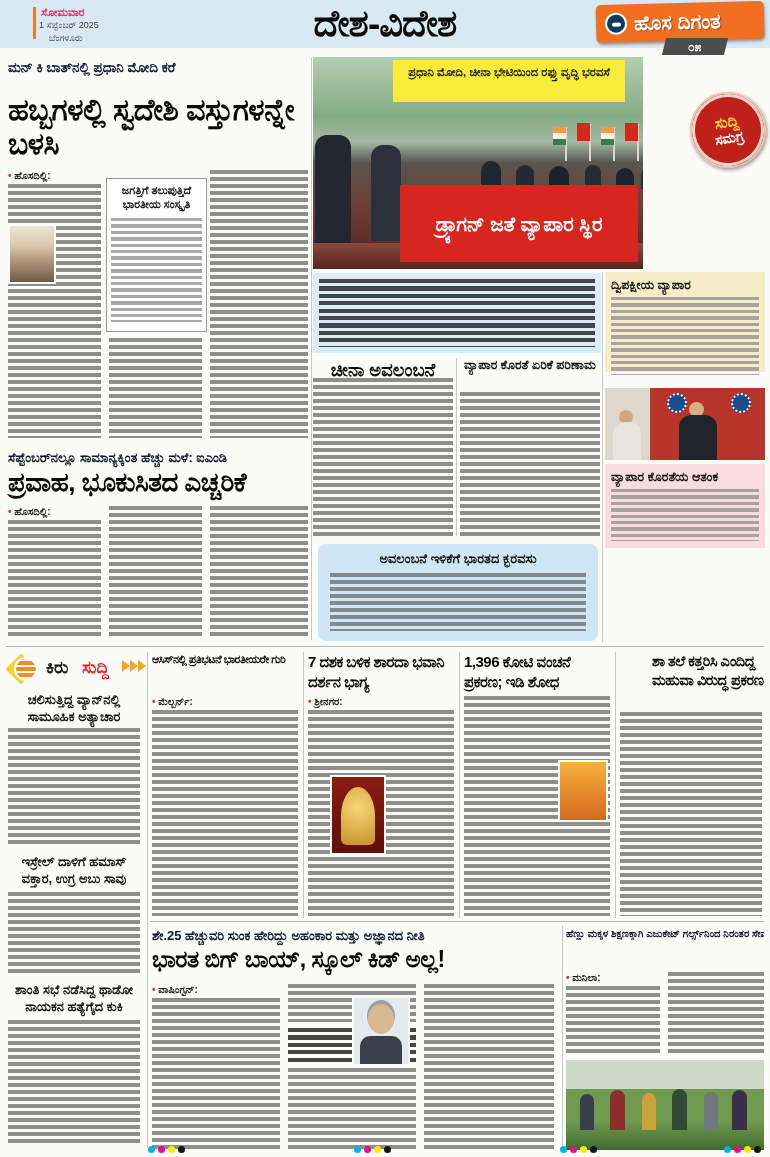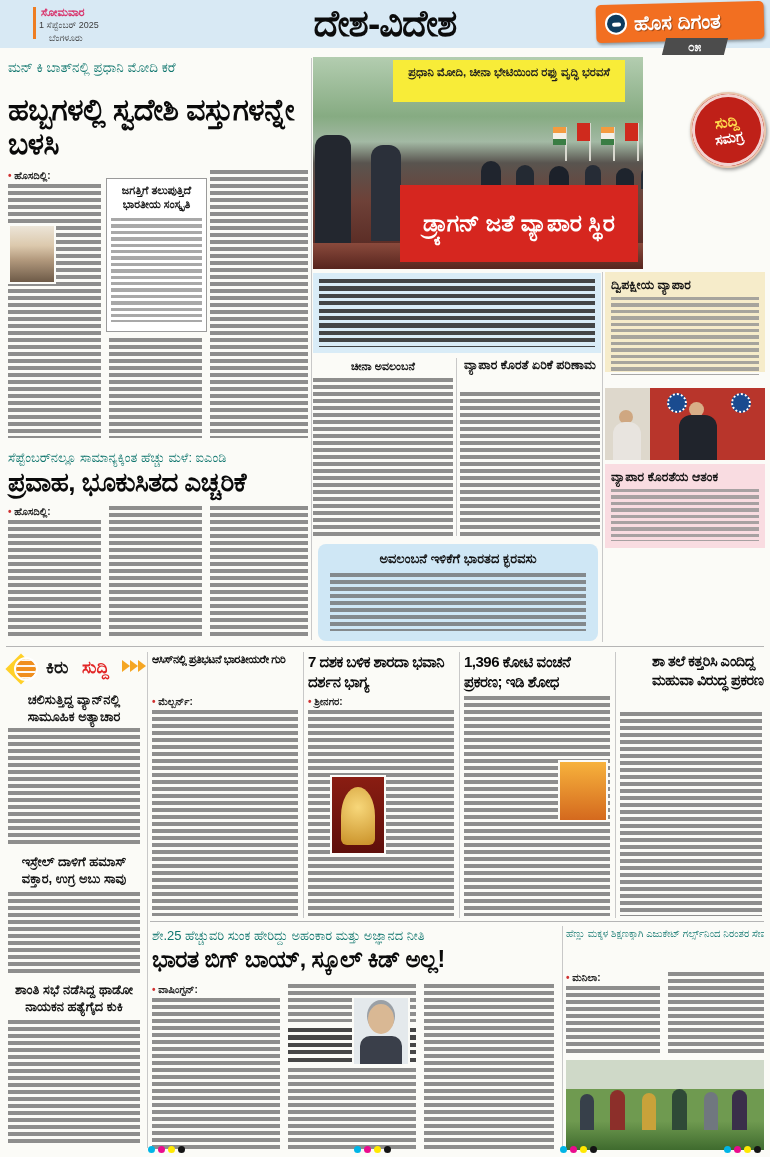--- a/index.html
+++ b/index.html
@@ -6,21 +6,21 @@
   html,body{background:#9a9a9a}
   .page{position:relative;width:770px;height:1157px;margin:0 auto;background:#fbfbf7;
         font-family:"Liberation Sans","DejaVu Sans",sans-serif;color:#111;overflow:hidden}
   .abs{position:absolute}
   
   .greek{background-image:repeating-linear-gradient(to bottom,#6f6f6f 0,#6f6f6f 3.8px,transparent 3.8px,transparent 7px);opacity:.78}
   .greek.lt{background-image:repeating-linear-gradient(to bottom,#909090 0,#909090 3.4px,transparent 3.4px,transparent 6.4px)}
   .greek.dk{background-image:repeating-linear-gradient(to bottom,#333 0,#333 4.2px,transparent 4.2px,transparent 7.4px);opacity:.9}
   .vrule{position:absolute;width:1px;background:#c8c8c8}
   .hrule{position:absolute;height:1px;background:#b5b5b5}
-  .kicker{font-weight:400;color:#0f766e}
+  .kicker{font-weight:700;color:#0f172a}
   .headline{font-weight:800;color:#0a0a0a;letter-spacing:-.5px}
   .dl{font-size:10px;font-weight:700;color:#222}
   .dl::before{content:"• ";color:#d03030}
   
   .band{left:0;top:0;width:770px;height:48px;background:#d8e9f4}
   .ed-bar{left:33px;top:7px;width:3px;height:32px;background:#ee7d22}
   .ed-day{left:41px;top:6px;font-size:11px;font-weight:700;color:#d8326a}
   .ed-date{left:39px;top:20px;font-size:9px;color:#3c3c3c}
   .ed-city{left:49px;top:33px;font-size:9px;color:#3c3c3c}
   .section-title{left:0;top:3px;width:770px;text-align:center;font-size:37px;font-weight:800;letter-spacing:-1px;color:#0c0c0c}
@@ -39,21 +39,21 @@
   .flag{position:absolute;width:13px;height:18px}
   .flag.india{background:linear-gradient(180deg,#f49b3f 0 33%,#f3f0e8 33% 66%,#3a7d44 66% 100%)}
   .flag.china{background:#cf2a1d}
   .pole{position:absolute;width:2px;background:#d8d8cf}
   .table-front{position:absolute;left:0;bottom:0;width:100%;height:26px;background:linear-gradient(180deg,#8a4a3c,#57251e)}
   
   .photo-caption{left:393px;top:60px;width:232px;height:42px;background:#f8ec38;padding:4px 6px;
                  font-size:11.5px;font-weight:700;text-align:center;line-height:1.45;color:#1d1d1d;z-index:4}
   .overlay-head{left:400px;top:185px;width:238px;height:77px;background:#d6261f;color:#fff;z-index:4;
                 display:flex;align-items:center;justify-content:center;text-align:center;
-                font-size:23px;font-weight:800;line-height:1.3;padding:20px}
+                font-size:20px;font-weight:800;line-height:1.3;padding:20px}
   .badge{left:690px;top:92px;width:76px;height:76px;border-radius:50%;background:#bf2018;z-index:5;
          border:2px solid #e9c6ae;box-shadow:inset 0 0 0 3px rgba(255,255,255,.8),1px 2px 4px rgba(0,0,0,.4);
          display:flex;flex-direction:column;align-items:center;justify-content:center;transform:rotate(-10deg)}
   .badge .b1{color:#ffd84d;font-size:15px;font-weight:800;line-height:1.1}
   .badge .b2{color:#fff;font-size:14px;font-weight:800;line-height:1.1}
   
   .intro-box{left:313px;top:273px;width:288px;height:80px;background:#d9ecf7;padding:6px}
   .blue-box{left:318px;top:544px;width:280px;height:97px;background:#cfe7f5;border-radius:8px}
   .panel{position:absolute;left:605px;width:160px;padding:6px}
   .panel .ptitle{font-size:12.5px;font-weight:700;margin-bottom:4px}
@@ -122,21 +122,21 @@
   <div class="abs photo-caption">ಪ್ರಧಾನಿ ಮೋದಿ, ಚೀನಾ ಭೇಟಿಯಿಂದ ರಫ್ತು ವೃದ್ಧಿ ಭರವಸೆ</div>
   <div class="abs overlay-head">ಡ್ರ್ಯಾಗನ್ ಜತೆ ವ್ಯಾಪಾರ ಸ್ಥಿರ</div>
   <div class="abs badge">
     <span class="b1">ಸುದ್ದಿ</span>
     <span class="b2">ಸಮಗ್ರ</span>
   </div>
 
   <div class="abs intro-box">
     <div class="greek dk" style="width:100%;height:100%"></div>
   </div>
-  <div class="abs" style="left:313px;top:360px;width:140px;text-align:center;font-size:11px;font-weight:700">ಚೀನಾ ಅವಲಂಬನೆ</div>
+  <div class="abs" style="left:313px;top:360px;width:140px;text-align:center;font-size:18px;font-weight:700">ಚೀನಾ ಅವಲಂಬನೆ</div>
   <div class="abs greek" style="left:313px;top:378px;width:140px;height:158px"></div>
   <div class="vrule" style="left:456px;top:358px;height:178px"></div>
   <div class="abs" style="left:460px;top:358px;width:140px;text-align:center;font-size:12.5px;font-weight:700;line-height:1.25">ವ್ಯಾಪಾರ ಕೊರತೆ ಏರಿಕೆ ಪರಿಣಾಮ</div>
   <div class="abs greek" style="left:460px;top:392px;width:140px;height:144px"></div>
   <div class="abs blue-box">
     <div style="padding-top:7px;text-align:center;font-size:13px;font-weight:700">ಅವಲಂಬನೆ ಇಳಿಕೆಗೆ ಭಾರತದ ಕ್ಭರವಸು</div>
     <div class="greek" style="width:256px;height:58px;margin:6px auto 0"></div>
   </div>
 
   <div class="vrule" style="left:602px;top:272px;height:370px"></div>

